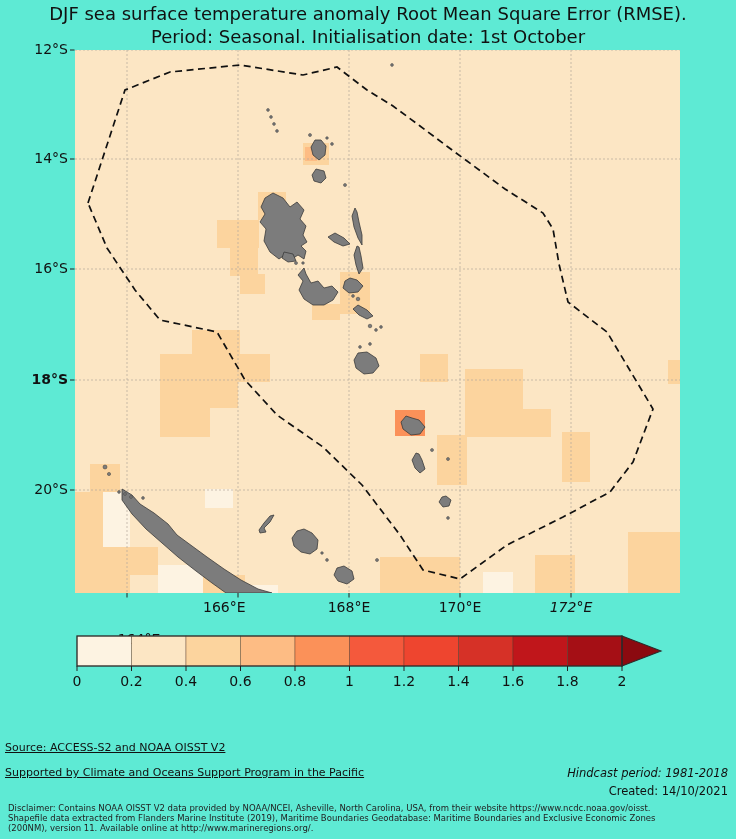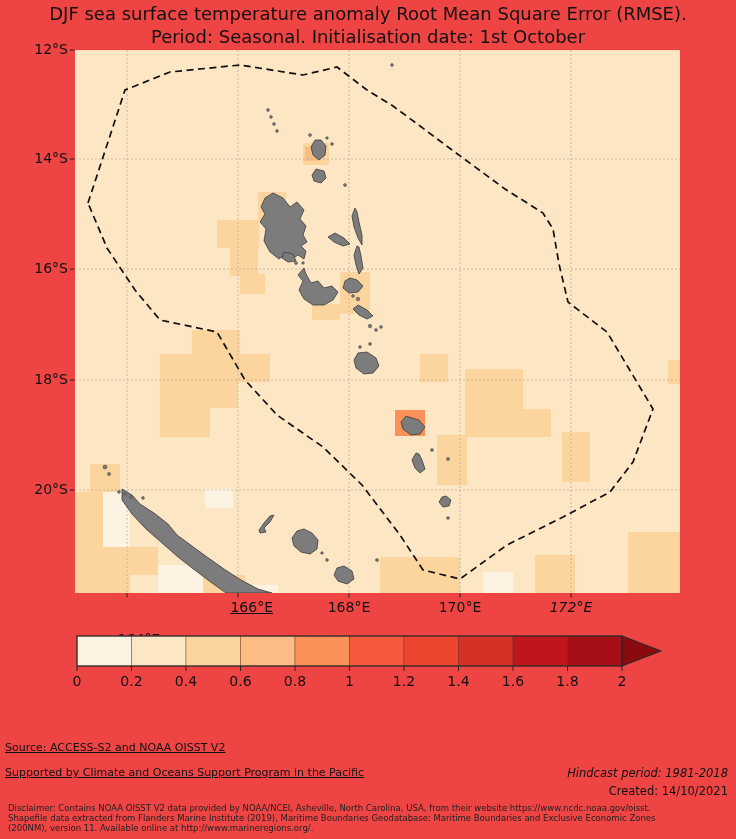--- a/index.html
+++ b/index.html
@@ -1,17 +1,17 @@
 <!DOCTYPE html>
 <html><head>
 <meta charset="utf-8">
 <style>
   html,body{margin:0;padding:0;background:#fff;}
   body{width:736px;height:839px;font-family:"DejaVu Sans",sans-serif;color:#000;}
-  .figure{position:relative;width:736px;height:839px;background:#ef4444;overflow:hidden;}
+  .figure{position:relative;width:736px;height:839px;background:#5eead4;overflow:hidden;}
   .title{position:absolute;top:2px;left:0;width:736px;text-align:center;font-size:18px;line-height:23px;color:#111;}
   #map-svg{position:absolute;left:75px;top:50px;overflow:visible;}
   .axis-label{position:absolute;font-size:14px;color:#111;}
   #cbar-svg{position:absolute;left:75px;top:634px;overflow:visible;}
   .cbar-label{position:absolute;left:75px;top:696px;width:549px;text-align:center;font-size:15.5px;color:#111;}
   .footer-text{position:absolute;left:5px;font-size:11px;color:#111;text-decoration:underline;}
   .footer-right{position:absolute;right:8px;font-size:11.5px;color:#111;text-align:right;}
   .src{top:741px;}
   .supported{top:766px;}
   .copyright{top:784px;}
@@ -136,26 +136,26 @@
       <line x1="52" y1="543" x2="52" y2="547.5" stroke="#222" stroke-width="1"></line>
       <line x1="163" y1="543" x2="163" y2="547.5" stroke="#222" stroke-width="1"></line>
       <line x1="274" y1="543" x2="274" y2="547.5" stroke="#222" stroke-width="1"></line>
       <line x1="385" y1="543" x2="385" y2="547.5" stroke="#222" stroke-width="1"></line>
       <line x1="496" y1="543" x2="496" y2="547.5" stroke="#222" stroke-width="1"></line>
     </svg>
   <div id="lat-labels">
       <span class="axis-label" style="left: 0px; width: 68px; text-align: right; top: 41px;">12°S</span>
       <span class="axis-label" style="left: 0px; width: 68px; text-align: right; top: 150px;">14°S</span>
       <span class="axis-label" style="left: 0px; width: 68px; text-align: right; top: 260px;">16°S</span>
-      <span class="axis-label" style="left: 0px; width: 68px; text-align: right; top: 371px;">18°S</span>
+      <span class="axis-label" style="left: 0px; width: 68px; text-align: right; top: 371px; font-weight: bold;">18°S</span>
       <span class="axis-label" style="left: 0px; width: 68px; text-align: right; top: 481px;">20°S</span>
     </div>
   <div id="lon-labels">
       <span class="axis-label" style="left: 104px; width: 70px; text-align: center; top: 599px; margin-top: 32px;">164°E</span>
-      <span class="axis-label" style="left: 203px; width: 70px; text-align: right; top: 599px; text-decoration: underline;">166°E</span>
+      <span class="axis-label" style="left: 203px; width: 70px; text-align: left; top: 599px;">166°E</span>
       <span class="axis-label" style="left: 314px; width: 70px; text-align: center; top: 599px;">168°E</span>
       <span class="axis-label" style="left: 425px; width: 70px; text-align: center; top: 599px;">170°E</span>
       <span class="axis-label" style="left: 536px; width: 70px; text-align: center; top: 599px; font-style: italic;">172°E</span>
     </div>
 
   <svg id="cbar-svg" width="612" height="58">
       <rect x="2" y="2" width="54.5" height="30" fill="#fdf3e2" stroke="#5a3a28" stroke-opacity="0.5" stroke-width="0.8"></rect>
       <rect x="56.5" y="2" width="54.5" height="30" fill="#fce6c4" stroke="#5a3a28" stroke-opacity="0.5" stroke-width="0.8"></rect>
       <rect x="111" y="2" width="54.5" height="30" fill="#fcd49e" stroke="#5a3a28" stroke-opacity="0.5" stroke-width="0.8"></rect>
       <rect x="165.5" y="2" width="54.5" height="30" fill="#fdbc84" stroke="#5a3a28" stroke-opacity="0.5" stroke-width="0.8"></rect>

